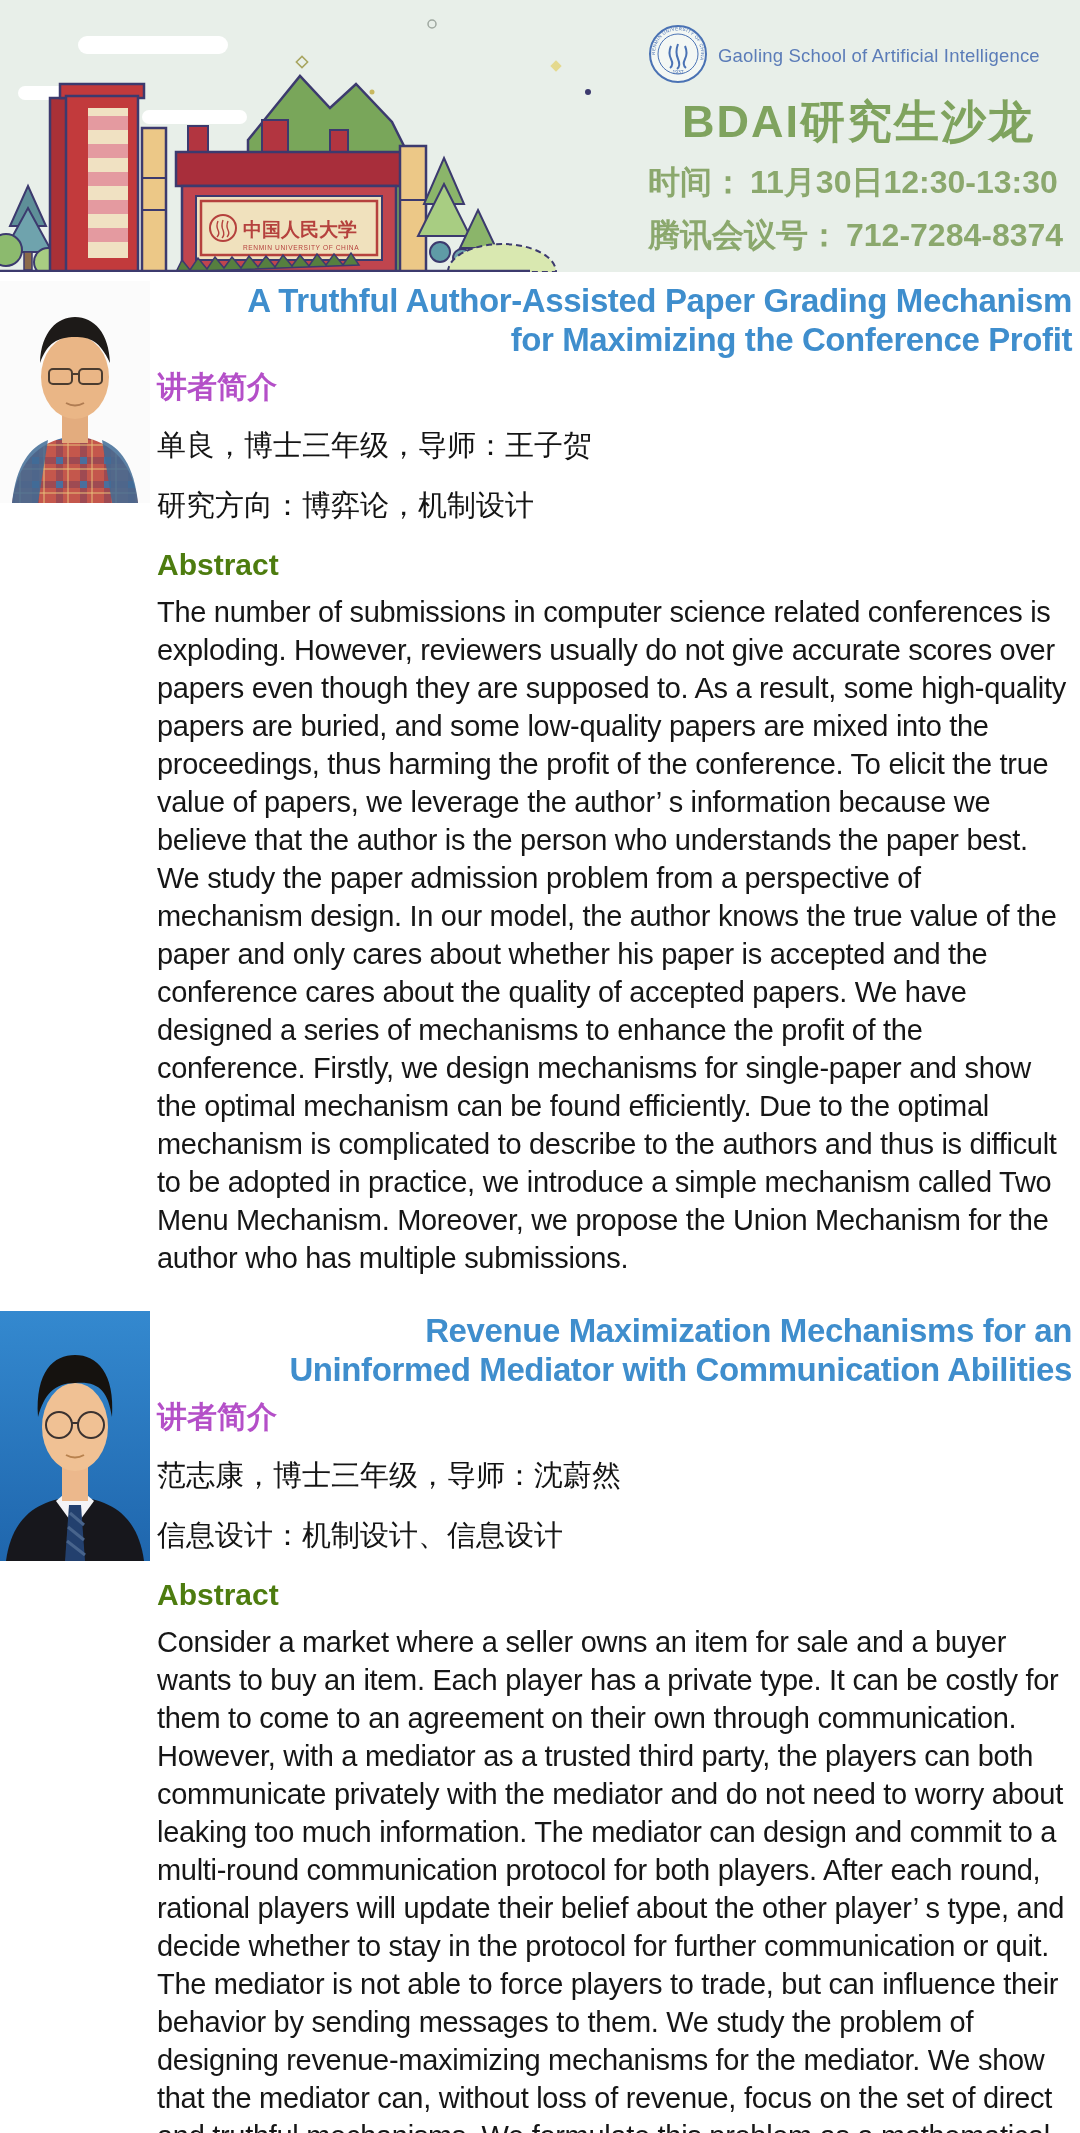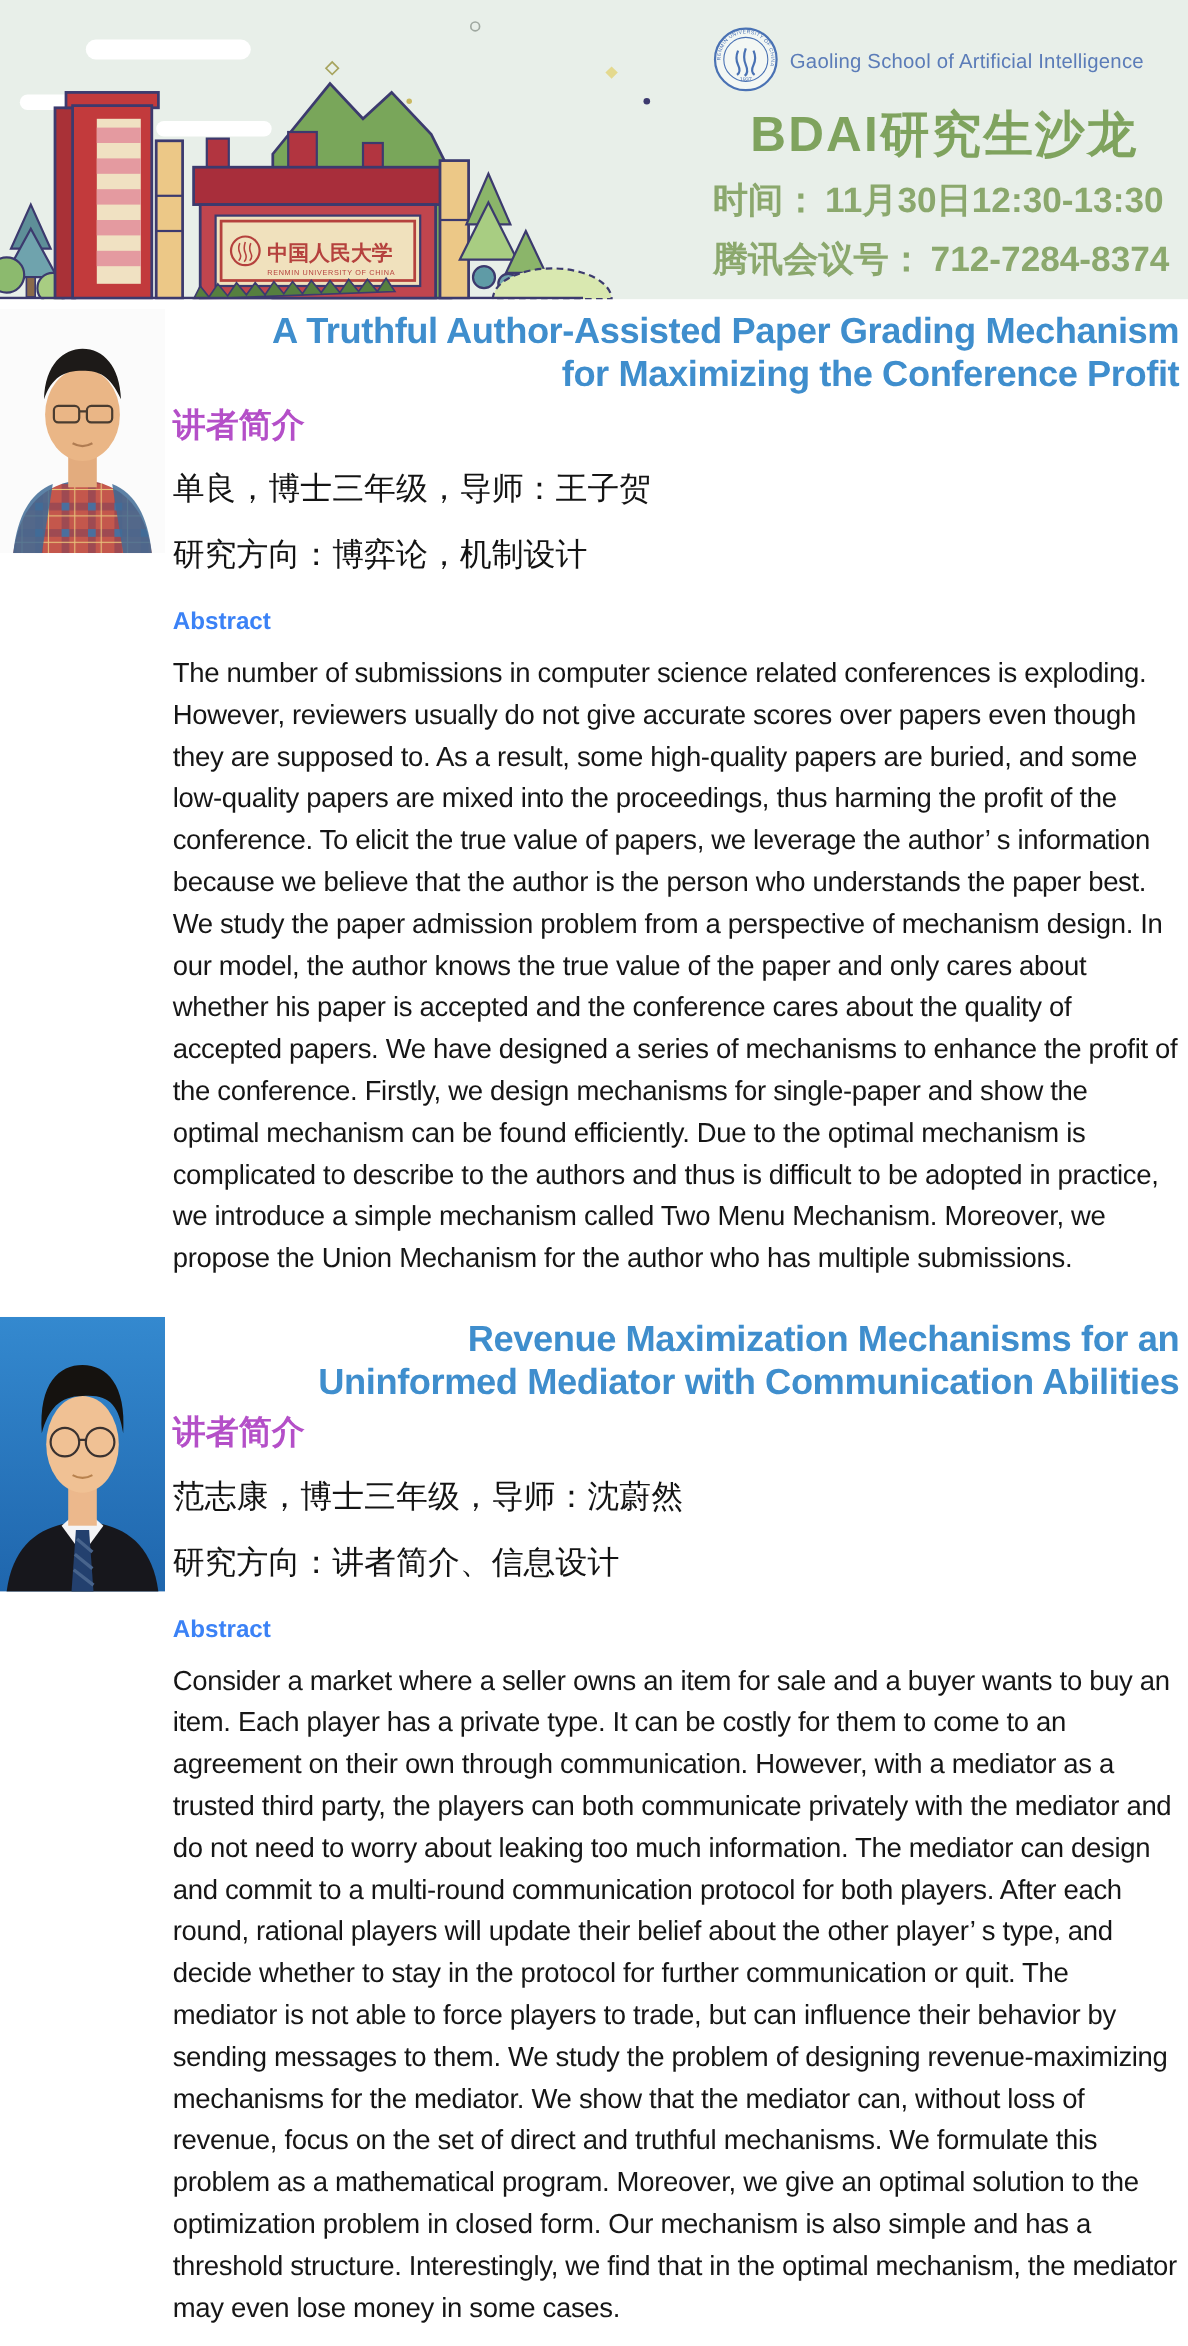--- a/index.html
+++ b/index.html
@@ -29,22 +29,22 @@
   #talk1 .photo-wrap{width:150px;height:222px;}
   #talk2 .photo-wrap{width:150px;height:250px;}
   .photo-wrap svg{display:block;}
 
   .talk-title{
     margin:0;font-size:33px;line-height:39px;font-weight:bold;color:#3f8ecd;
     white-space:pre-line;letter-spacing:-.4px;text-align:right;
   }
   .purple-heading{margin:10px 0 0;font-size:30px;line-height:36px;font-weight:bold;color:#b44fc8;}
   .info-line{margin:20px 0 0;font-size:29px;line-height:40px;color:#141414;}
-  .abs-heading{margin:22px 0 0;font-size:22px;line-height:36px;font-weight:bold;color:#3b82f6;}
-  .abs-text{margin:10px 0 0;font-size:25px;line-height:38px;color:#161616;letter-spacing:-.3px;}
+  .abs-heading{margin:22px 0 0;font-size:30px;line-height:36px;font-weight:bold;color:#4d7c0f;}
+  .abs-text{margin:10px 0 0;font-size:29px;line-height:38px;color:#161616;letter-spacing:-.3px;}
 </style>
 </head>
 <body>
 
 <div class="page">
 
   <div class="header">
 
     <svg class="campus-svg" viewBox="0 0 660 272" aria-hidden="true">
 
@@ -205,18 +205,18 @@
         <circle cx="59" cy="114" r="13" fill="none" stroke="#3a3230" stroke-width="2"></circle>
         <circle cx="91" cy="114" r="13" fill="none" stroke="#3a3230" stroke-width="2"></circle>
         <line x1="72" y1="112" x2="78" y2="112" stroke="#3a3230" stroke-width="2"></line>
         <path d="M66,144 q9,5 18,0" fill="none" stroke="#b8824e" stroke-width="2"></path>
       </svg>
     </div>
     <h2 class="talk-title">Revenue Maximization Mechanisms for an
 Uninformed Mediator with Communication Abilities</h2>
     <h3 class="purple-heading">讲者简介</h3>
     <p class="info-line">范志康，博士三年级，导师：沈蔚然</p>
-    <p class="info-line">研究方向：讲者简介、信息设计</p>
+    <p class="info-line">信息设计：机制设计、信息设计</p>
     <h3 class="abs-heading">Abstract</h3>
     <p class="abs-text">Consider a market where a seller owns an item for sale and a buyer wants to buy an item. Each player has a private type. It can be costly for them to come to an agreement on their own through communication. However, with a mediator as a trusted third party, the players can both communicate privately with the mediator and do not need to worry about leaking too much information. The mediator can design and commit to a multi-round communication protocol for both players. After each round, rational players will update their belief about the other player’ s type, and decide whether to stay in the protocol for further communication or quit. The mediator is not able to force players to trade, but can influence their behavior by sending messages to them. We study the problem of designing revenue-maximizing mechanisms for the mediator. We show that the mediator can, without loss of revenue, focus on the set of direct and truthful mechanisms. We formulate this problem as a mathematical program. Moreover, we give an optimal solution to the optimization problem in closed form. Our mechanism is also simple and has a threshold structure. Interestingly, we find that in the optimal mechanism, the mediator may even lose money in some cases.</p>
   </section>
 
 </div>
 
 </body></html>

